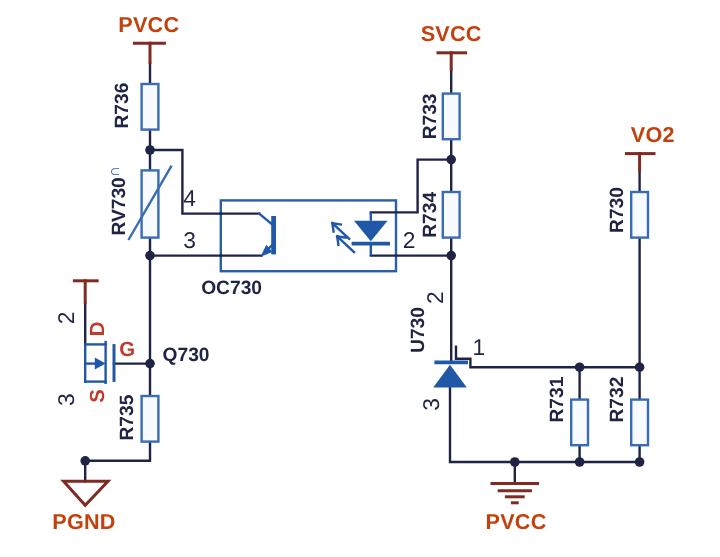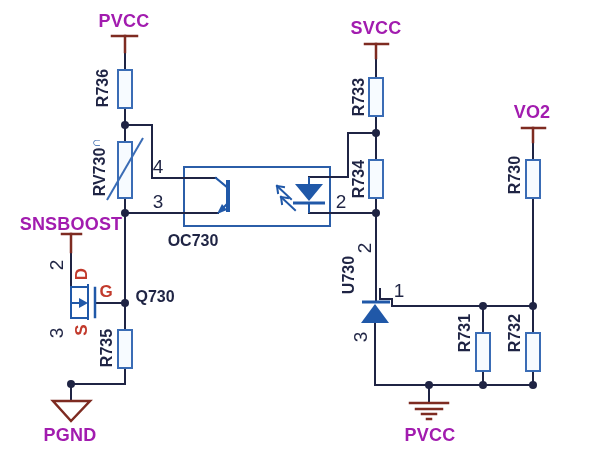--- a/index.html
+++ b/index.html
@@ -7,21 +7,21 @@
     position:relative;width:600px;height:464px;background:#ffffff;
     font-family:"Liberation Sans", sans-serif;overflow:hidden;
   }
   svg{position:absolute;left:0;top:0;}
   .lbl{
     position:absolute;white-space:nowrap;
     transform:translate(-50%,-50%);
     line-height:1;user-select:none;
   }
   .rot{transform:translate(-50%,-50%) rotate(-90deg);}
-  .port{color:#a21caf;font-size:18px;font-weight:600;letter-spacing:.2px;}
+  .port{color:#c2410c;font-size:18px;font-weight:600;letter-spacing:.2px;}
   .des{color:#1f2444;font-size:16px;font-weight:600;}
   .pin{color:#1f2444;font-size:19px;font-weight:400;}
   .pinred{color:#c23a2c;font-size:17px;font-weight:600;}
   .mark{color:#2b5ea8;font-size:13px;font-weight:600;}
 </style>
 </head>
 <body>
 
 <div id="canvas">
 
@@ -135,22 +135,21 @@
     <circle cx="483" cy="306" r="4"></circle>
     <circle cx="533" cy="306" r="4"></circle>
     <circle cx="429" cy="385" r="4"></circle>
     <circle cx="483" cy="385" r="4"></circle>
     <circle cx="533" cy="385" r="4"></circle>
   </g>
 </svg>
 
 <div class="lbl port" style="left:124px;top:21px;">PVCC</div>
 <div class="lbl port" style="left:376px;top:28px;text-align:right;">SVCC</div>
-<div class="lbl port" style="left:532px;top:112px;">VO2</div>
-<div class="lbl port" style="left:71px;top:224px;">SNSBOOST</div>
+<div class="lbl port" style="left:544px;top:112px;">VO2</div>
 <div class="lbl port" style="left:70px;top:435px;text-align:center;">PGND</div>
 <div class="lbl port" style="left:430px;top:435px;">PVCC</div>
 
 <div class="lbl des rot" style="left:103px;top:88px;">R736</div>
 <div class="lbl des rot" style="left:100px;top:172px;">RV730</div>
 <div class="lbl des rot" style="left:107px;top:348px;">R735</div>
 <div class="lbl des rot" style="left:359px;top:97px;">R733</div>
 <div class="lbl des rot" style="left:359px;top:179px;">R734</div>
 <div class="lbl des rot" style="left:515px;top:175px;">R730</div>
 <div class="lbl des rot" style="left:465px;top:333px;">R731</div>

